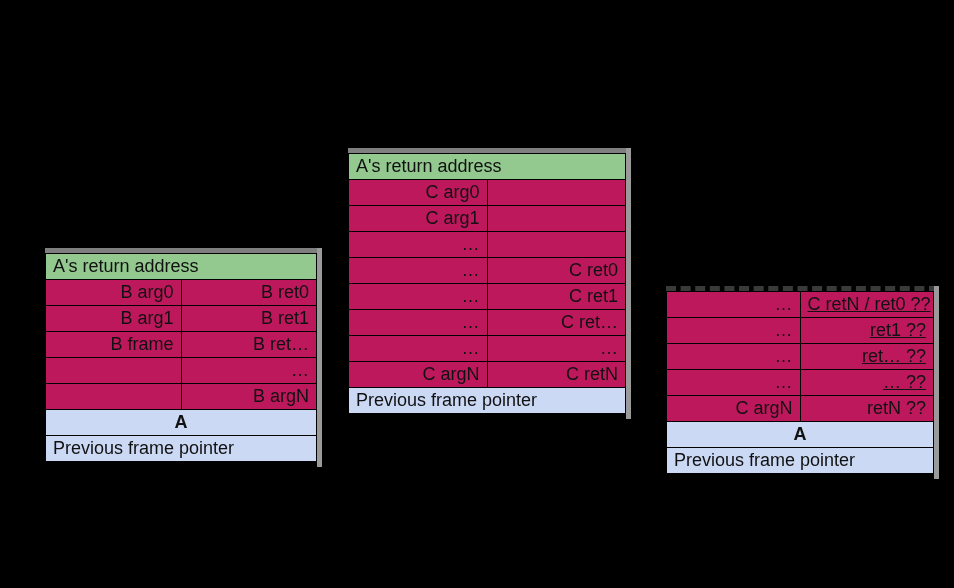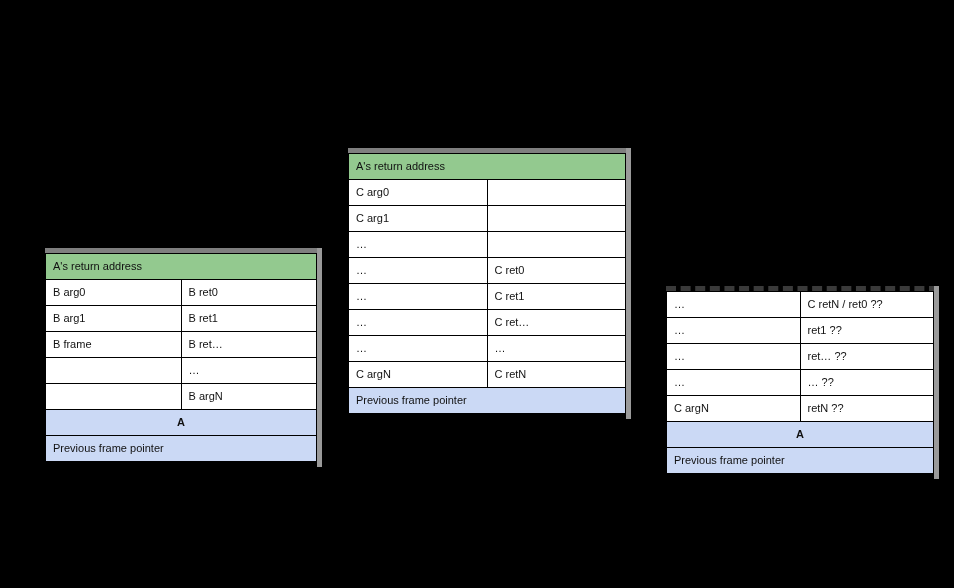--- a/index.html
+++ b/index.html
@@ -46,53 +46,55 @@
   table.frame {
     border-collapse: collapse;
     table-layout: fixed;
     width: 100%;
     border: 1px solid #000;
   }
   table.frame td {
     border: 1px solid #000;
     height: 25px;
     padding: 0 7px;
-    font-size: 11px;
+    font-size: 18px;
     color: #111;
     line-height: 1.15;
     overflow: hidden;
     white-space: nowrap;
   }
 
   td.hdr-green {
     background: #93c98f;
     height: 44px;
     font-size: 15px;
     vertical-align: middle;
   }
   td.cell-yellow {
-    background: #ffffff;
+    background: #be185d;
+    text-align: right;
   }
   td.body-blue {
     background: #cbd9f5;
     height: 118px;
     text-align: center;
     font-size: 26px;
     font-weight: bold;
     color: #000;
   }
   td.fp-blue {
     background: #cbd9f5;
     height: 32px;
     vertical-align: middle;
   }
 
   
   td.red-outline {
     border: 2px solid #ff0000;
+    text-decoration: underline;
   }
 
   .muted-ellipsis { color: #4a4a4a; }
 </style>
 </head>
 <body>
 
 <div class="stack" style="left:45px; top:253px; width:272px;">
   <div class="top-shadow"></div>
   <div class="right-shadow"></div>

